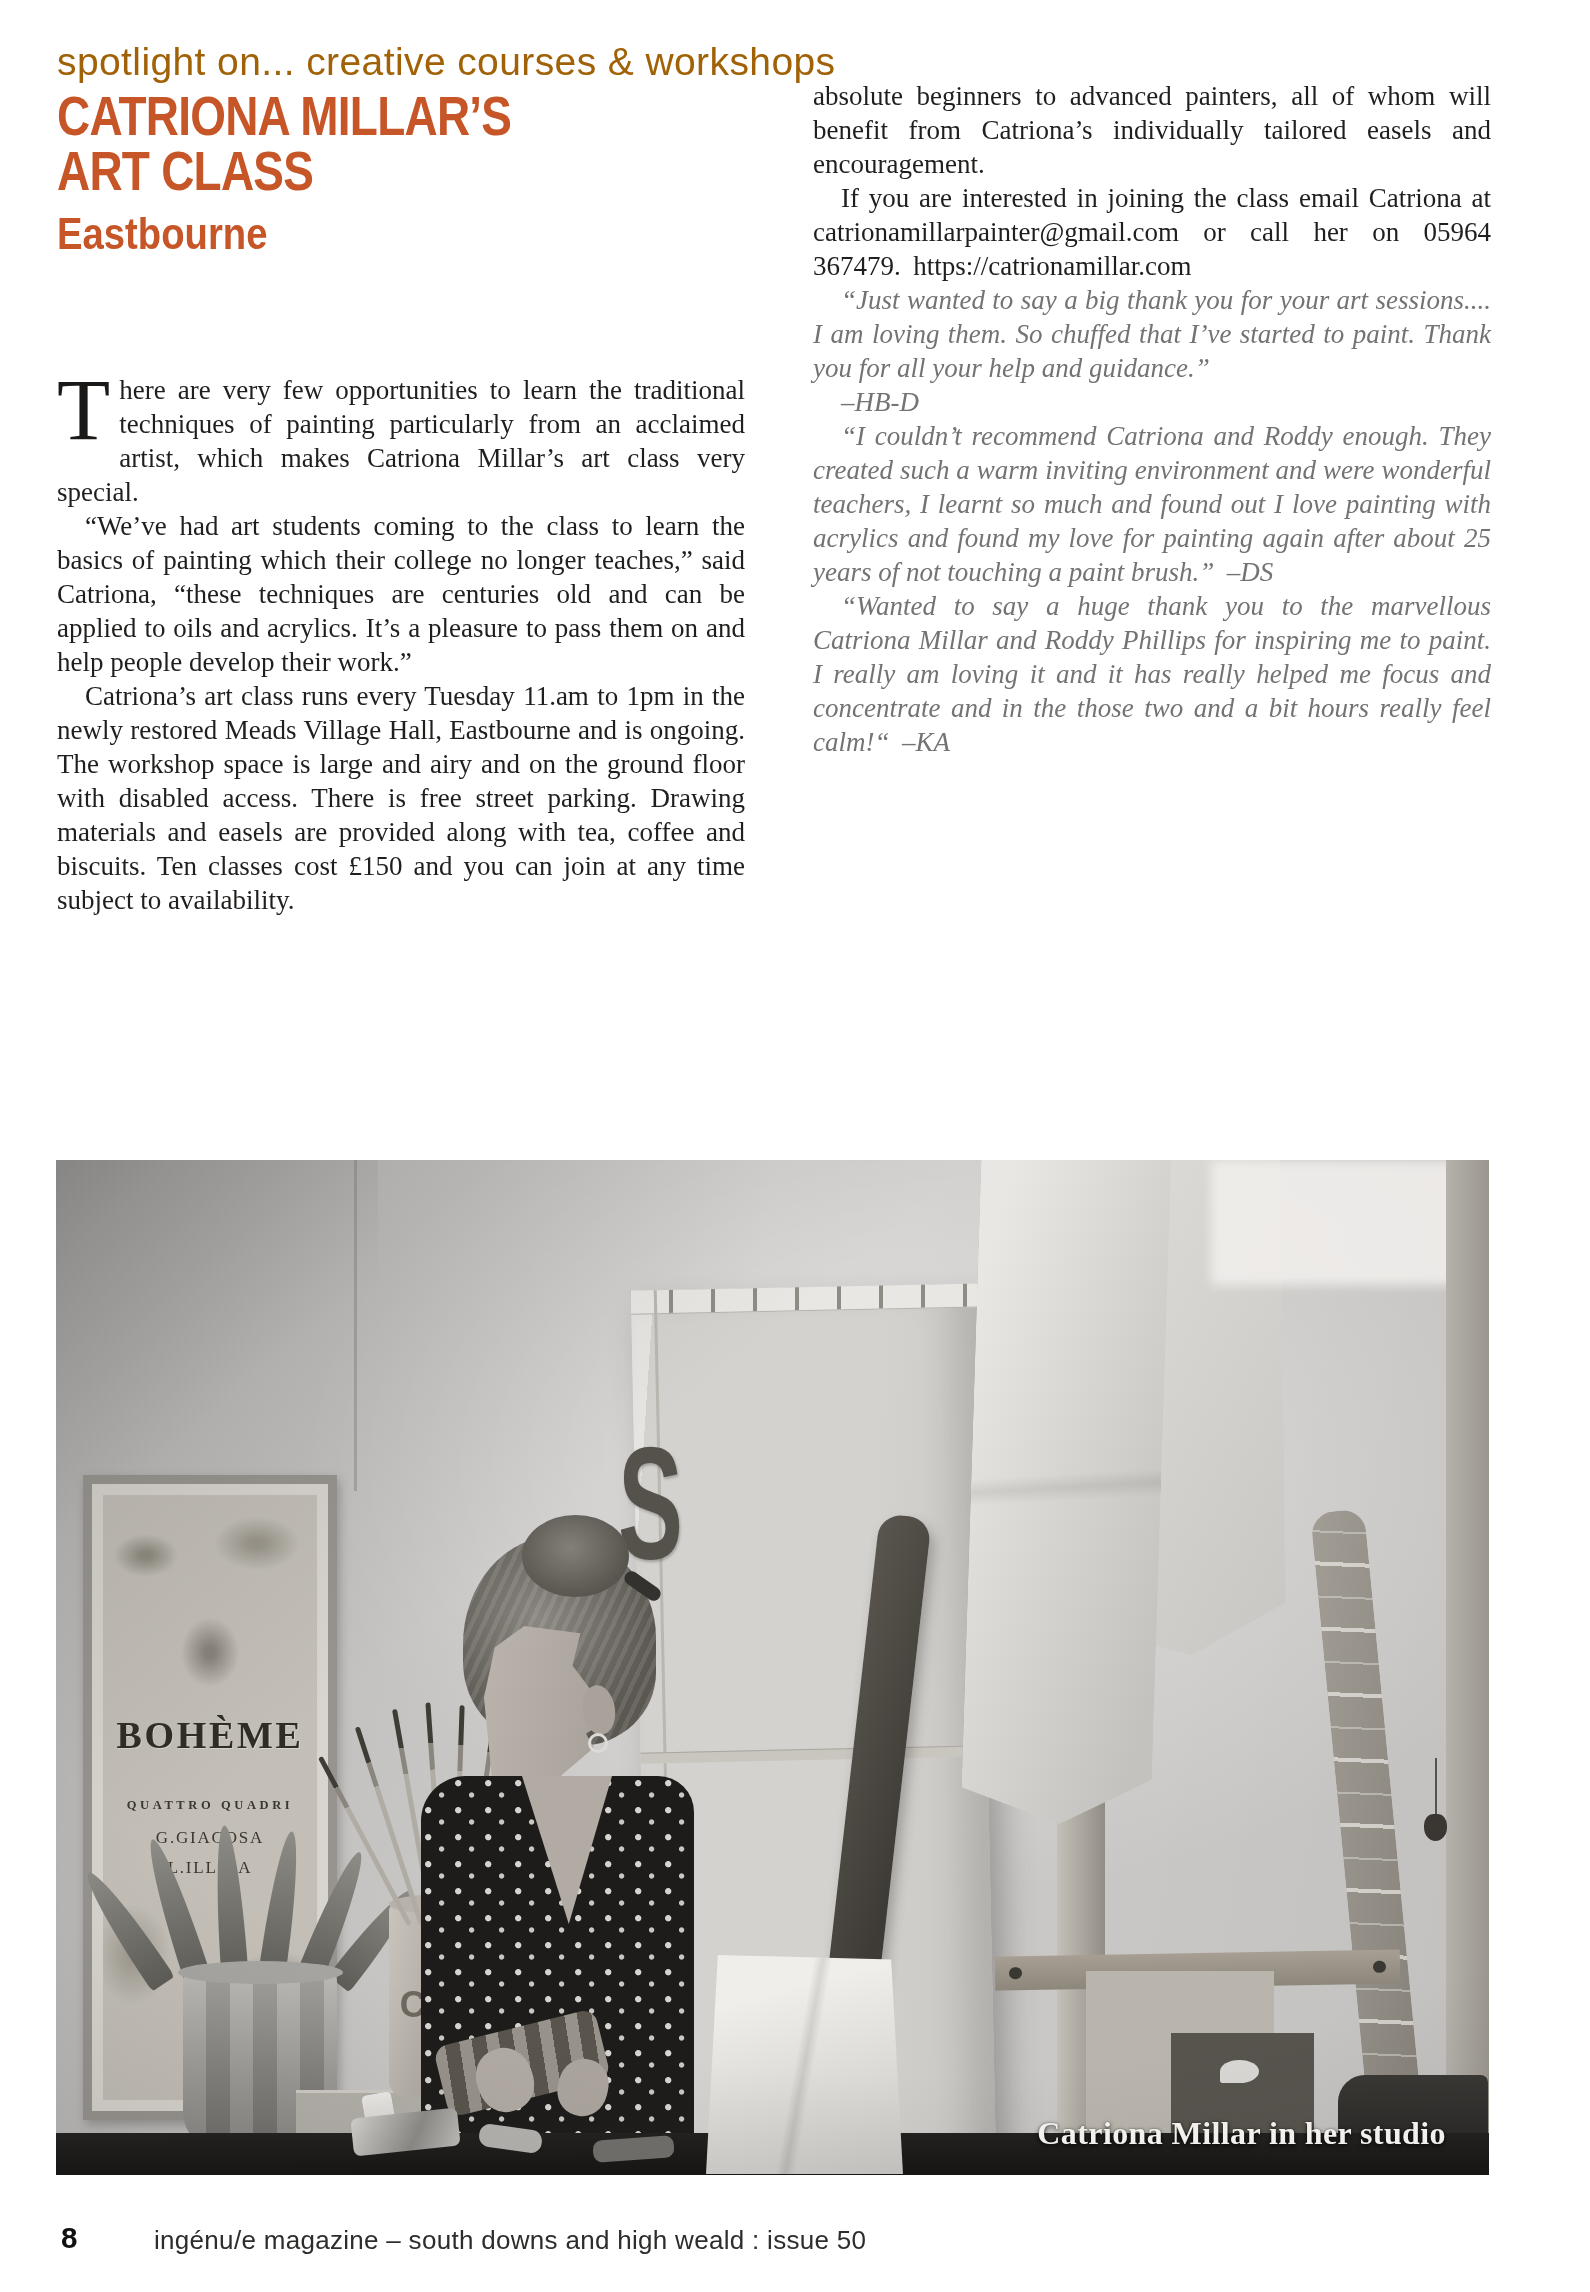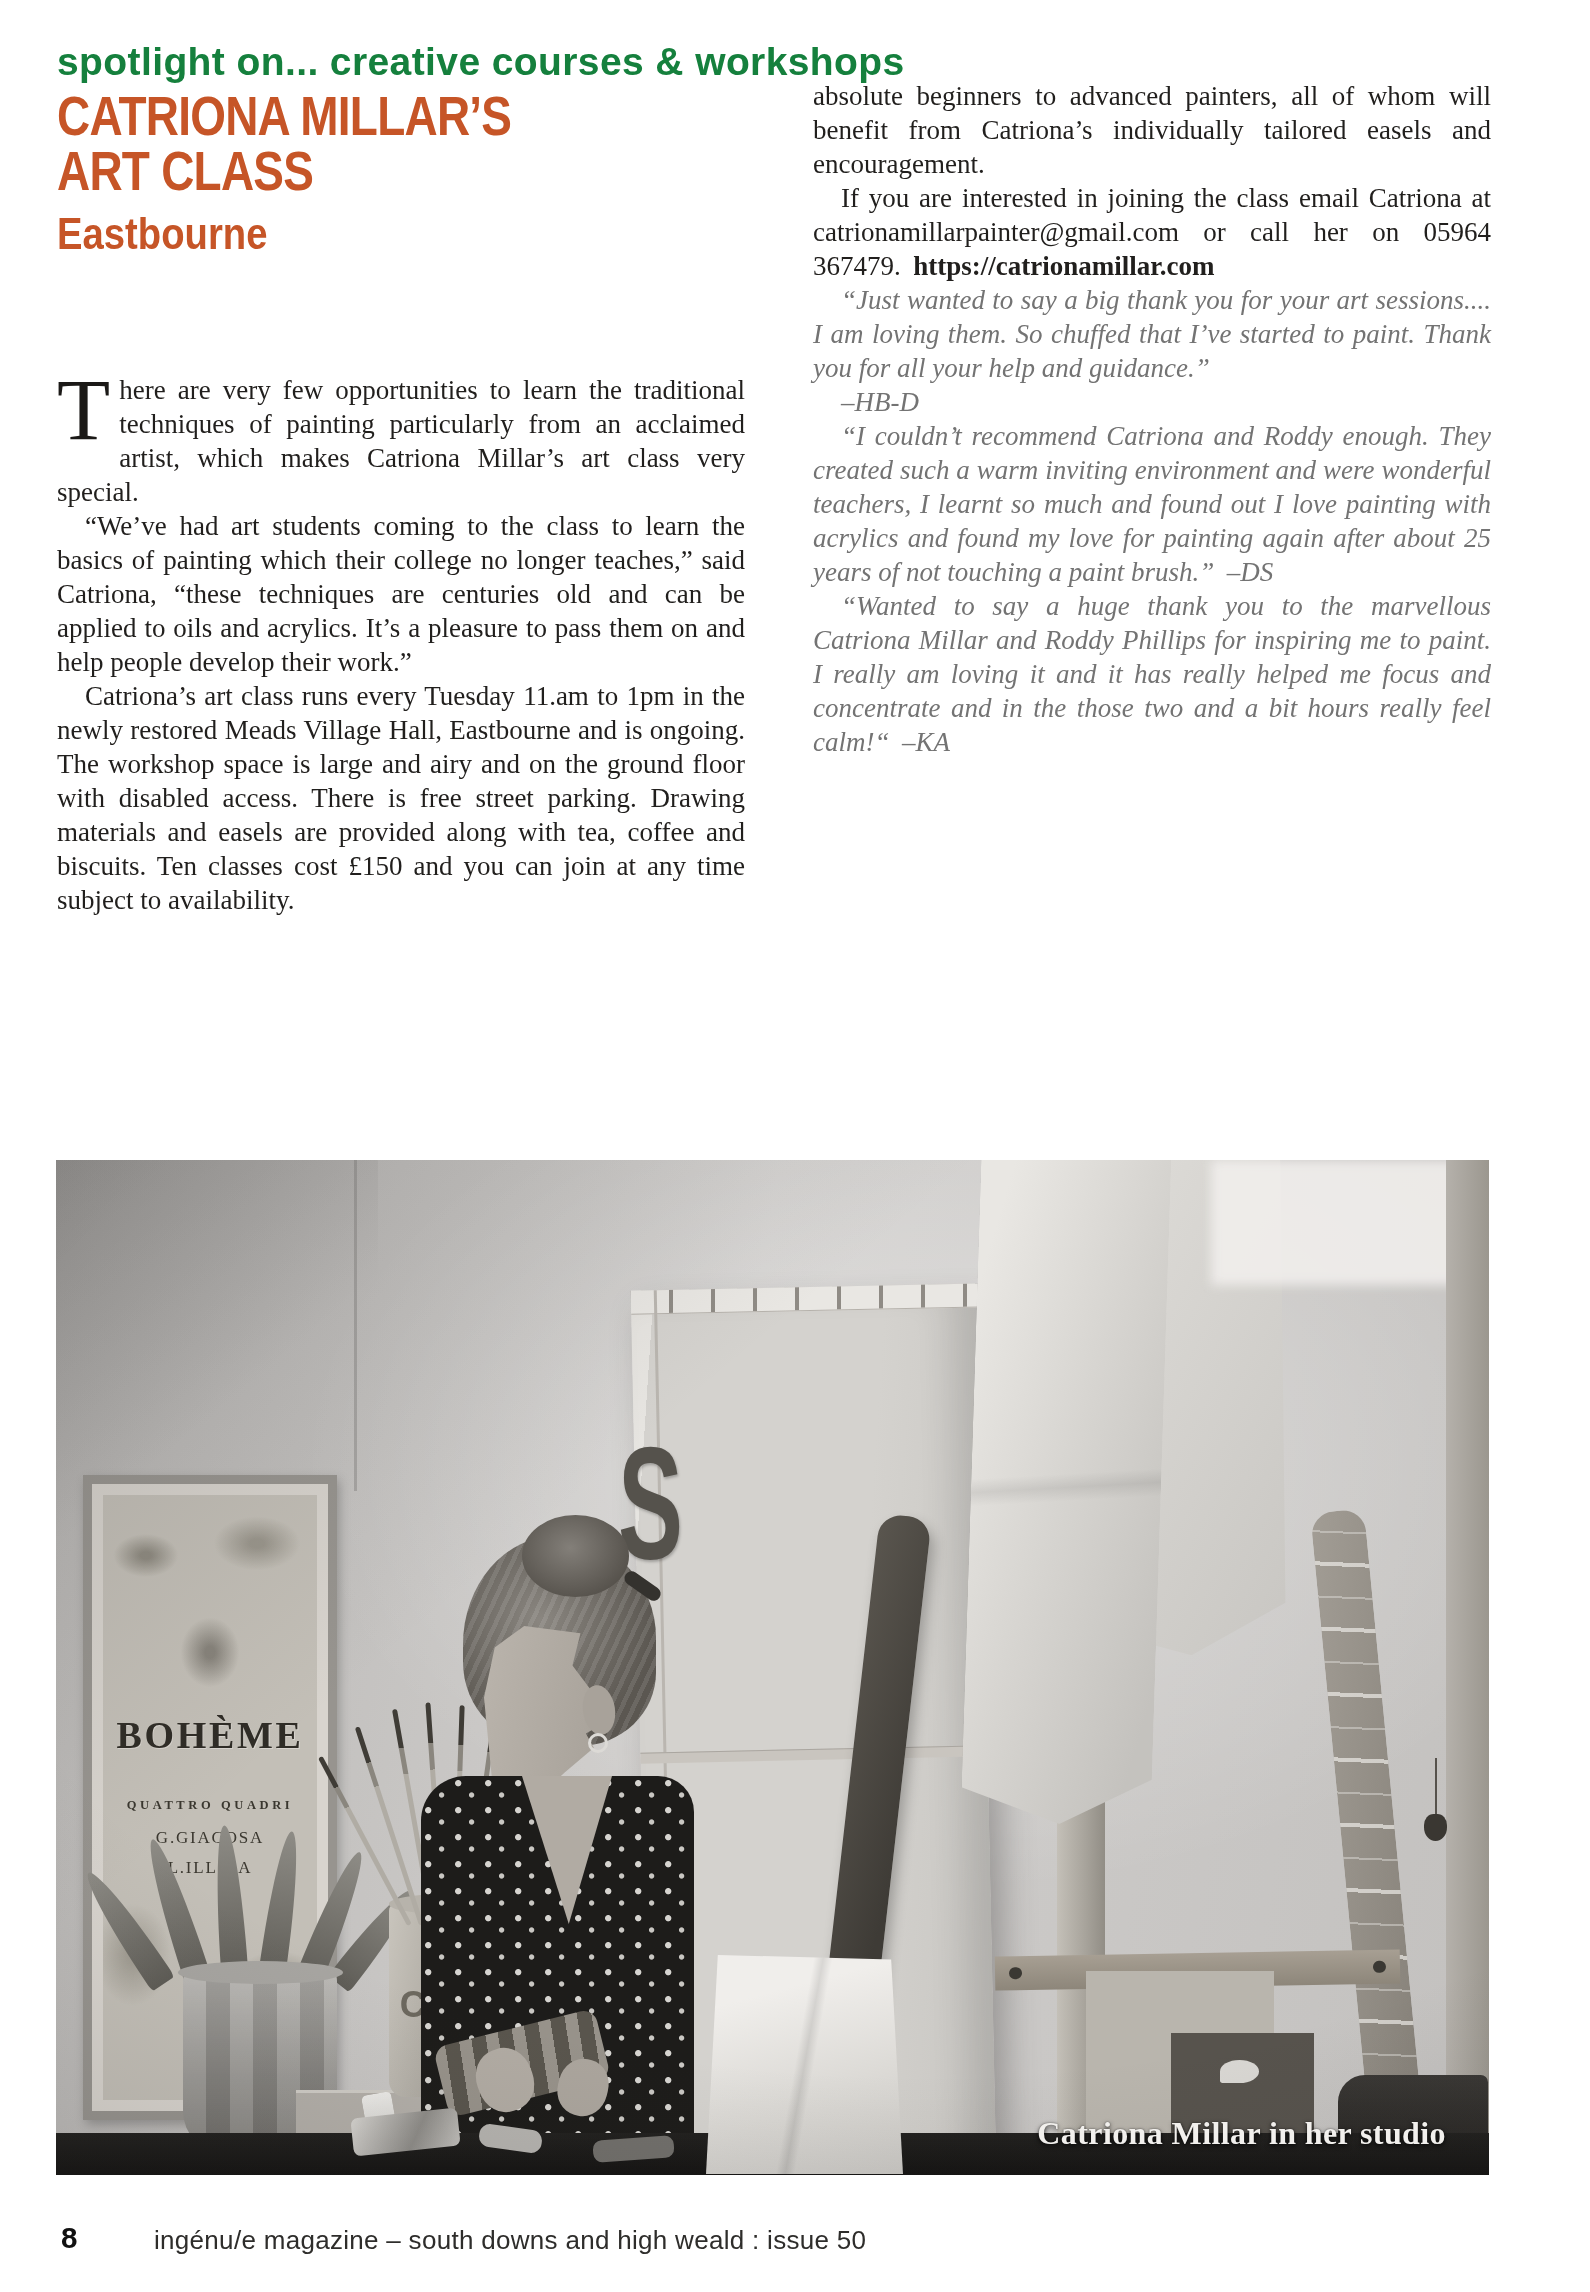--- a/index.html
+++ b/index.html
@@ -1,36 +1,36 @@
 <!DOCTYPE html>
 <html style="font-size:14.3px"><head>
 <meta charset="utf-8">
 <style>
   html,body{margin:0;padding:0;background:#e8e8e8;}
   .page{position:relative;width:1591px;height:2293px;background:#ffffff;overflow:hidden;
         font-family:"Liberation Serif",serif;}
   
   .eyebrow{position:absolute;left:57px;top:38px;font-family:"Liberation Sans",sans-serif;
-           font-weight:700;font-size:39px;line-height:47px;color:#15803d;letter-spacing:0.4px;}
+           font-weight:400;font-size:39px;line-height:47px;color:#a16207;letter-spacing:0.4px;}
   .title-line{position:absolute;left:57px;font-family:"Liberation Sans",sans-serif;font-weight:700;
            font-size:56px;line-height:56px;color:#c65527;letter-spacing:-0.9px;
            transform:scaleX(.82);transform-origin:left top;white-space:nowrap;}
   .title-1{top:88px;}
   .title-2{top:143px;}
   .location{position:absolute;left:57px;top:210px;font-family:"Liberation Sans",sans-serif;
            font-weight:700;font-size:45px;line-height:47px;color:#c65527;
            transform:scaleX(.85);transform-origin:left top;white-space:nowrap;}
   
   .col{position:absolute;font-size:27px;line-height:34px;color:#211f1d;text-align:justify;}
   .col-left{left:57px;top:373px;width:688px;}
   .col-right{left:813px;top:79px;width:678px;}
   .col p{margin:0;}
   .ind{text-indent:28px;}
   .dropcap{float:left;font-size:87px;line-height:70px;padding:1.8px 9px 0 0;color:#1b1917;}
-  .website{font-weight:700;margin-left:12.5px;white-space:nowrap;margin-top:24px;}
+  .website{font-weight:400;margin-left:12.5px;white-space:nowrap;margin-top:24px;}
   .quote{margin-top:33px;font-style:italic;color:#737373;}
   .t-sig{margin-left:12.5px;}
   .sig-own .t-sig{display:block;text-indent:28px;margin-left:0;}
   
   .photo{position:absolute;left:56px;top:1160px;width:1433px;height:1015px;overflow:hidden;
      background:
        radial-gradient(1075px 716px at 62% 30%, rgba(255,255,255,.38), transparent 60%),
        linear-gradient(100deg,#b7b5b3,#d0cecc 45%,#c3c1bf);}
   .photo *{position:absolute;}
   .ph-corner{left:0;top:0;width:322px;height:376px;

